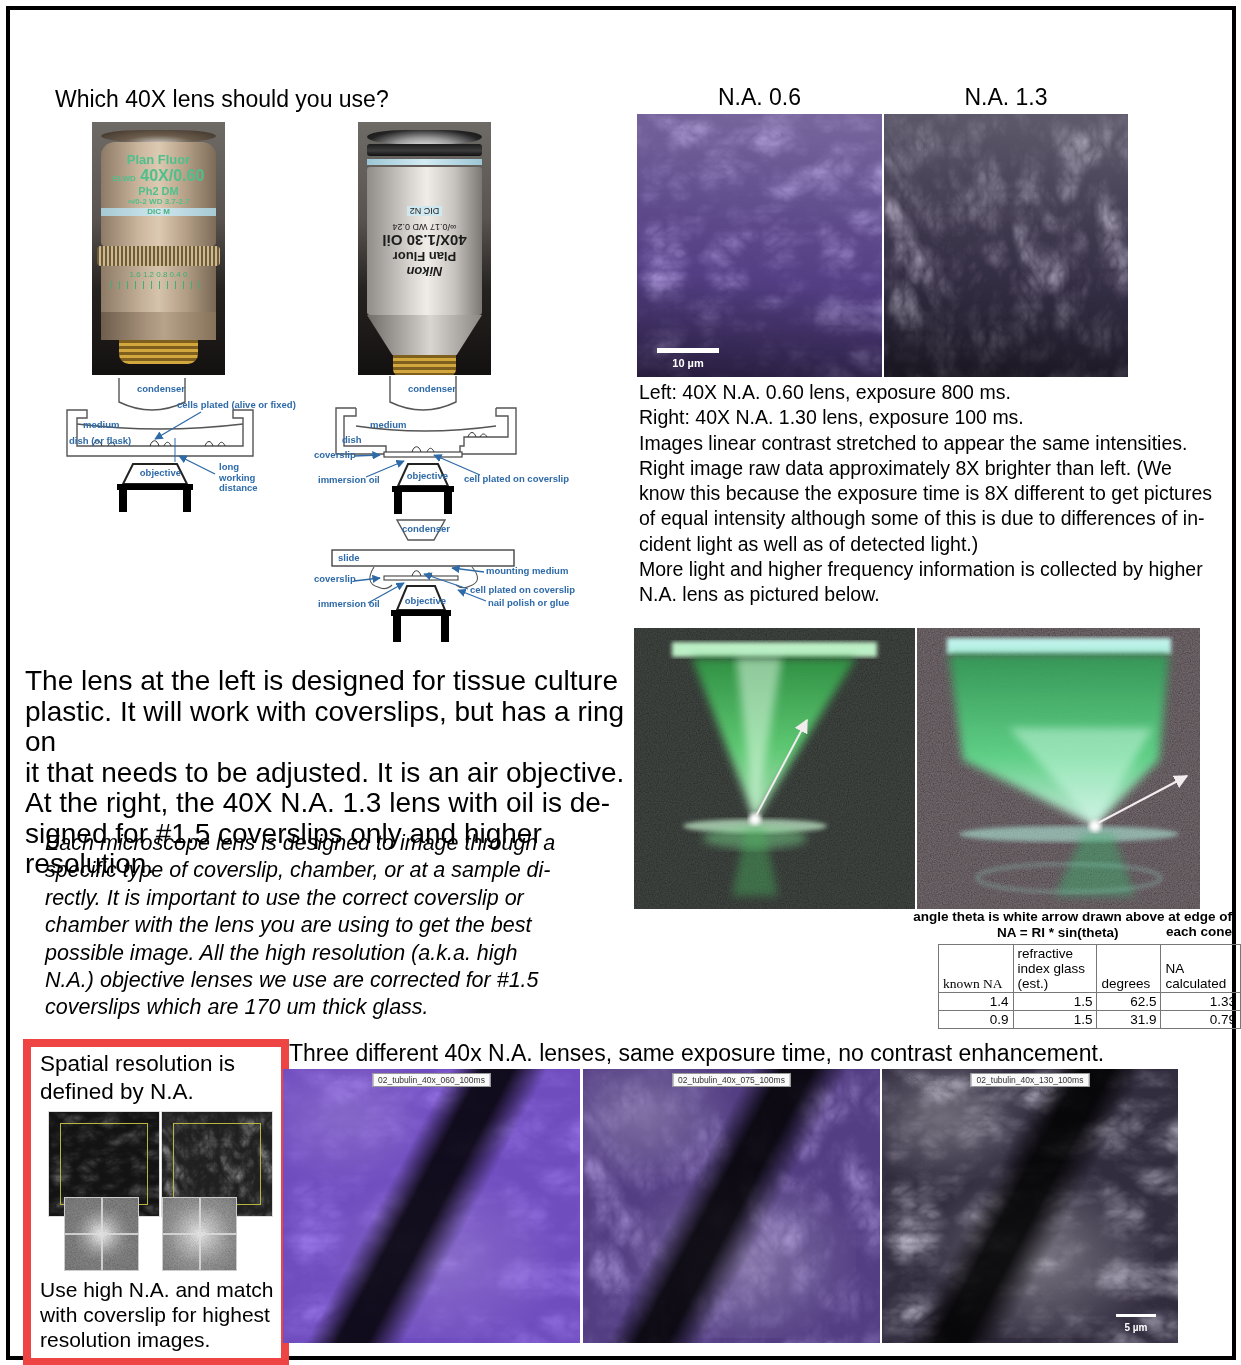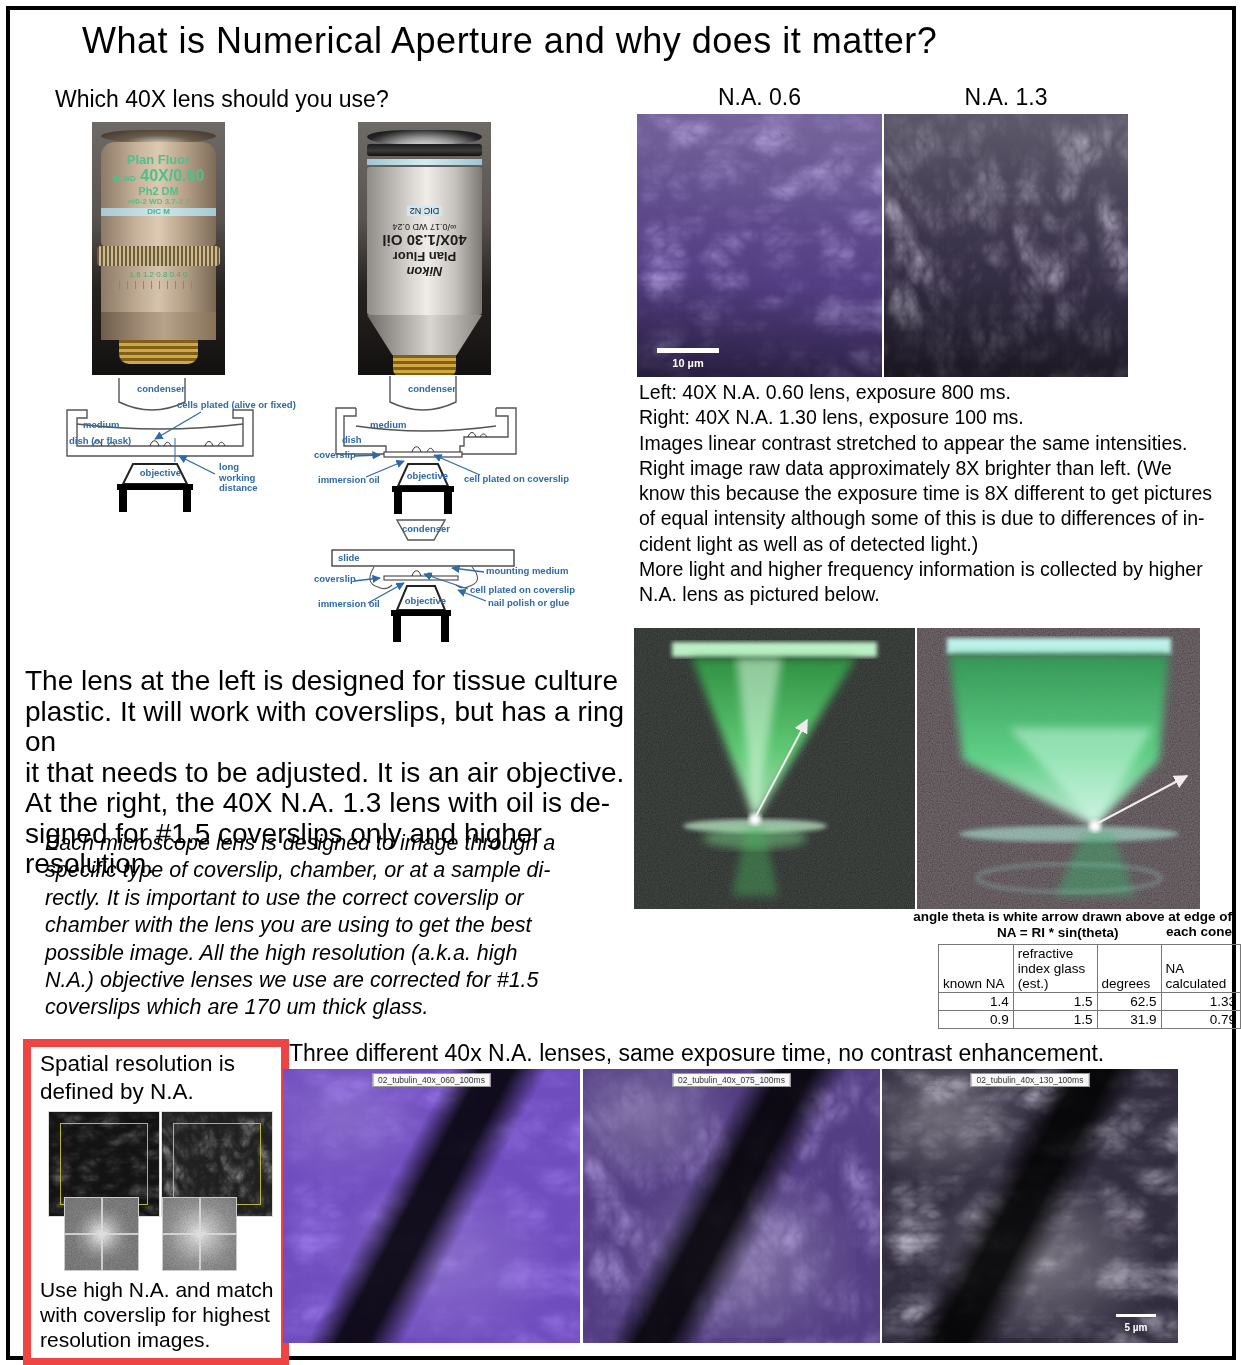--- a/index.html
+++ b/index.html
@@ -85,21 +85,21 @@
   .zbar{left:634px;top:604px;width:566px;height:24px;background:#ededed;display:flex;}
   .zbar div{flex:1;text-align:center;font-size:21px;line-height:24px;}
   .zimg{top:628px;height:281px;overflow:hidden;}
 
   
   .formula{left:997px;top:925px;font-size:13.5px;font-weight:bold;}
   table.natab{position:absolute;left:938px;top:944px;border-collapse:collapse;font-size:13.5px;}
   table.natab th,table.natab td{border:1px solid #777;padding:1px 4px;}
   table.natab th{font-weight:normal;text-align:left;vertical-align:bottom;white-space:pre-line;line-height:15px;}
   table.natab td{text-align:right;}
-  .c1{width:70px;}.c2{width:78px;}.c3{width:56px;}.c4{width:72px;}
+  .c1{width:70px;font-family:Liberation Serif, serif;}.c2{width:78px;}.c3{width:56px;}.c4{width:72px;}
 
   
   .spatialbox{left:23px;top:1039px;width:250px;height:311px;border:8px solid #ef4444;background:#fff;}
   .sp-title{left:9px;top:3px;font-size:22.5px;line-height:28px;}
   .sp-caption{left:9px;top:230px;font-size:21px;line-height:25px;}
   .spimg{position:absolute;background:#000;overflow:hidden;border:1px solid #ddd;}
   .ybox{position:absolute;inset:11px;border:1px solid #b9b53e;}
   .fft{position:absolute;overflow:hidden;border:1px solid #ccc;}
   .fft .cross-h{position:absolute;left:0;top:50%;width:100%;height:2px;margin-top:-1px;background:rgba(220,220,220,.85);}
   .fft .cross-v{position:absolute;top:0;left:50%;height:100%;width:2px;margin-left:-1px;background:rgba(220,220,220,.85);}
@@ -159,21 +159,20 @@
       <stop offset="0" stop-color="#2f9e55"></stop>
         <stop offset="0.6" stop-color="#5fe08c"></stop>
         <stop offset="1" stop-color="#d8fff0"></stop>
     </linearGradient>
   </defs>
 </svg>
 
 <div class="page">
   <div class="frame"></div>
 
-  <div class="abs title">What is Numerical Aperture and why does it matter?</div>
   <div class="abs question">Which 40X lens should you use?</div>
   <div class="abs na-label" style="left:637px;width:245px;">N.A. 0.6</div>
   <div class="abs na-label" style="left:884px;width:244px;">N.A. 1.3</div>
 
   <div class="abs lensphoto lens1">
     <div class="lensbody">
       <div class="l1cap"></div>
       <div class="l1upper">
         <div class="t1">Plan Fluor</div>
         <div class="t2"><small>ELWD</small> <span>40X/0.60</span></div>

